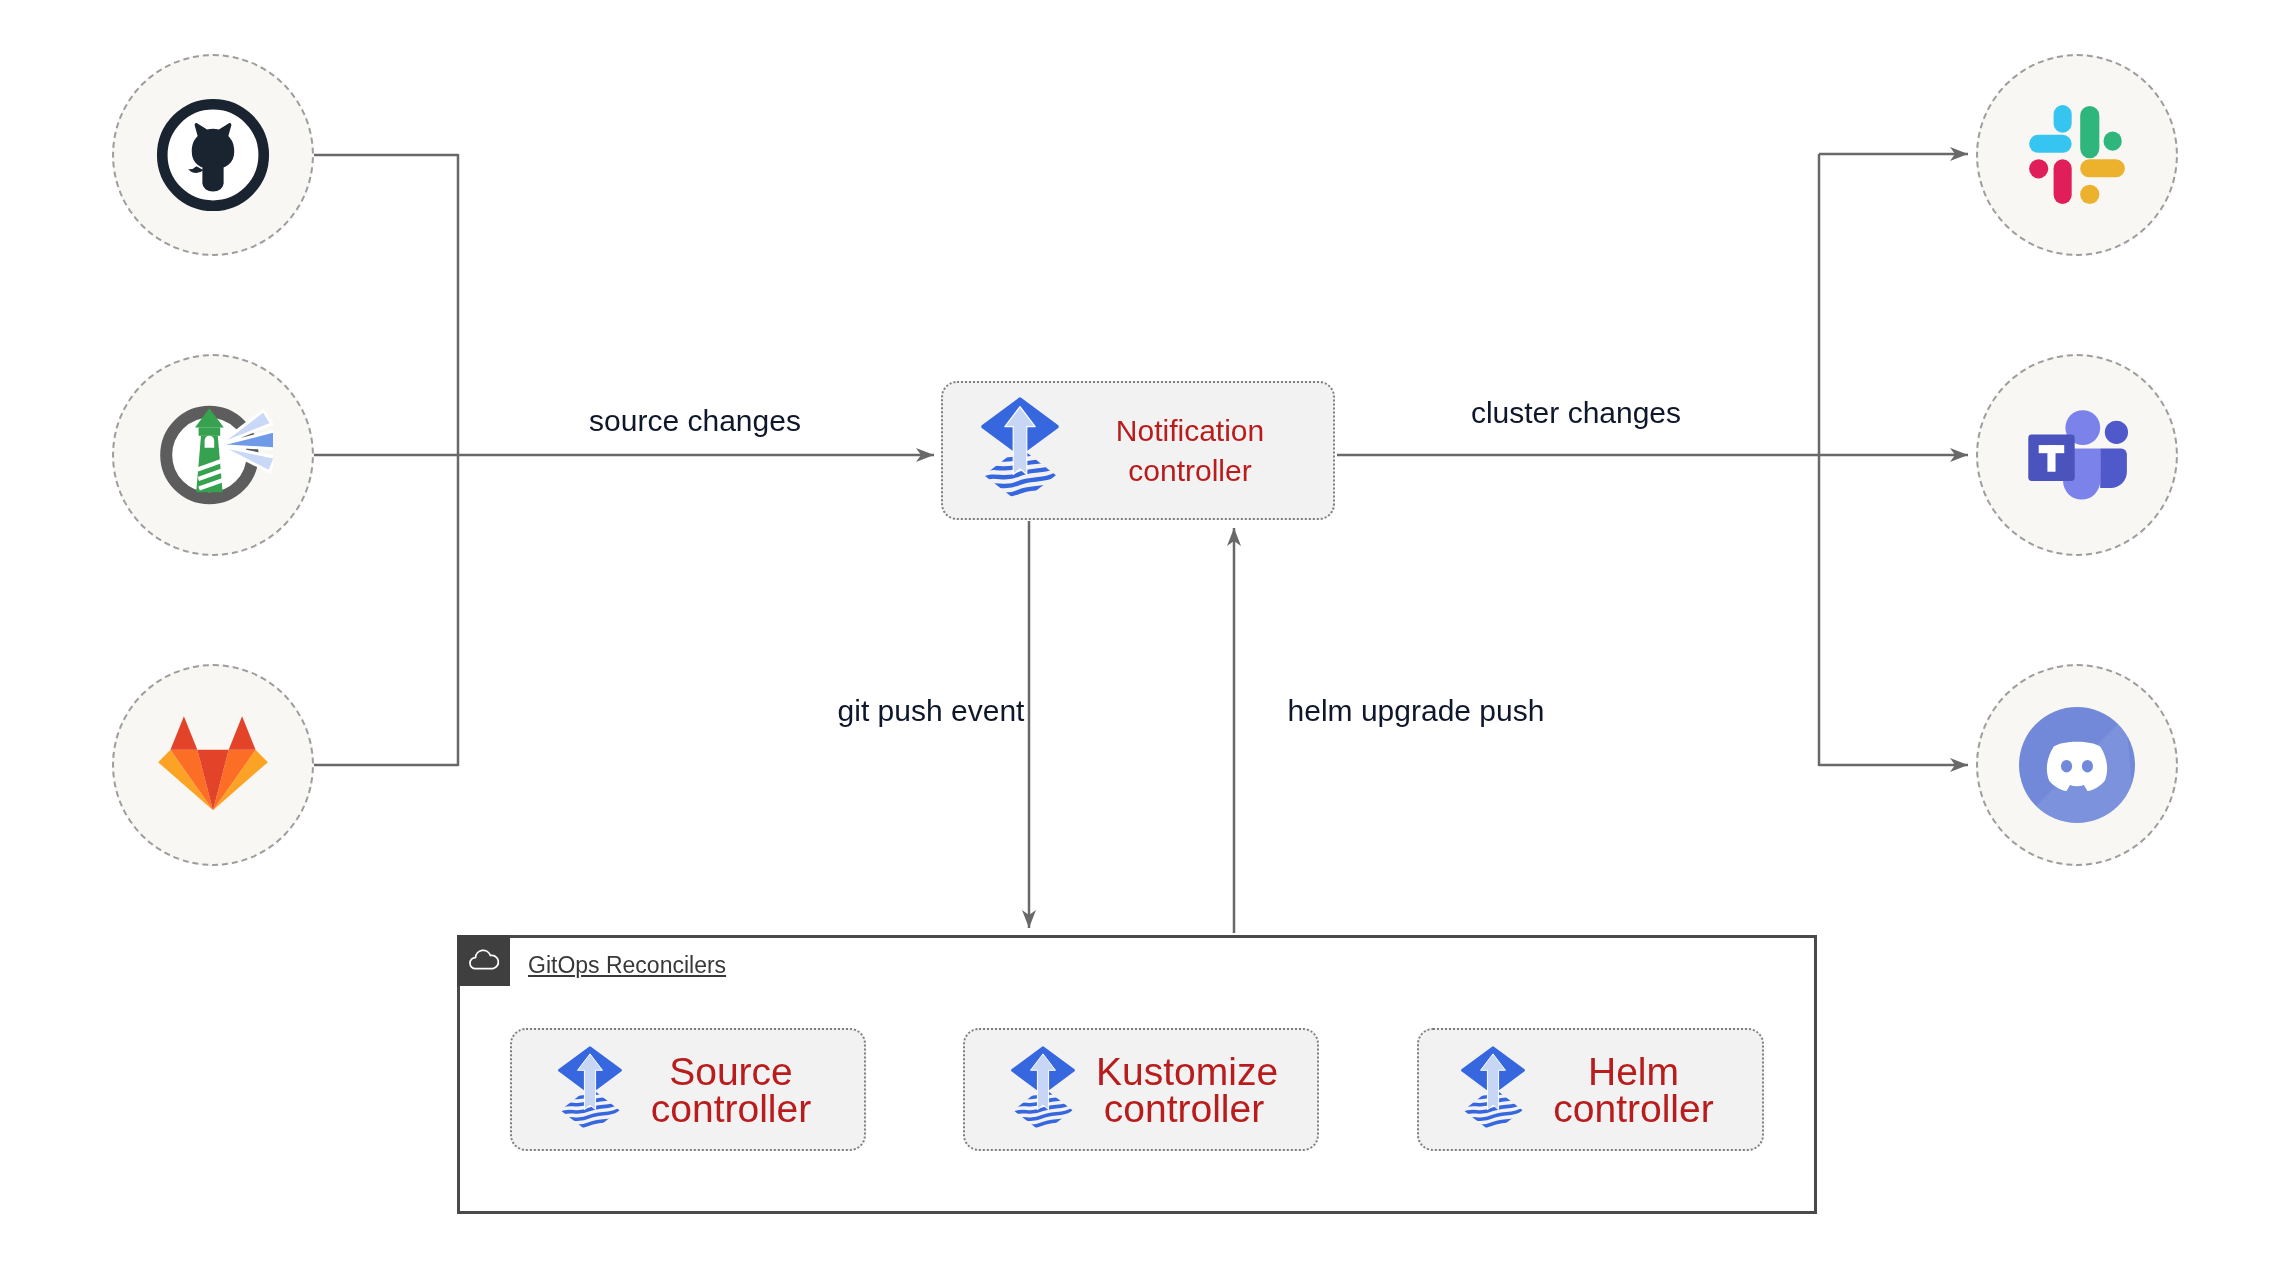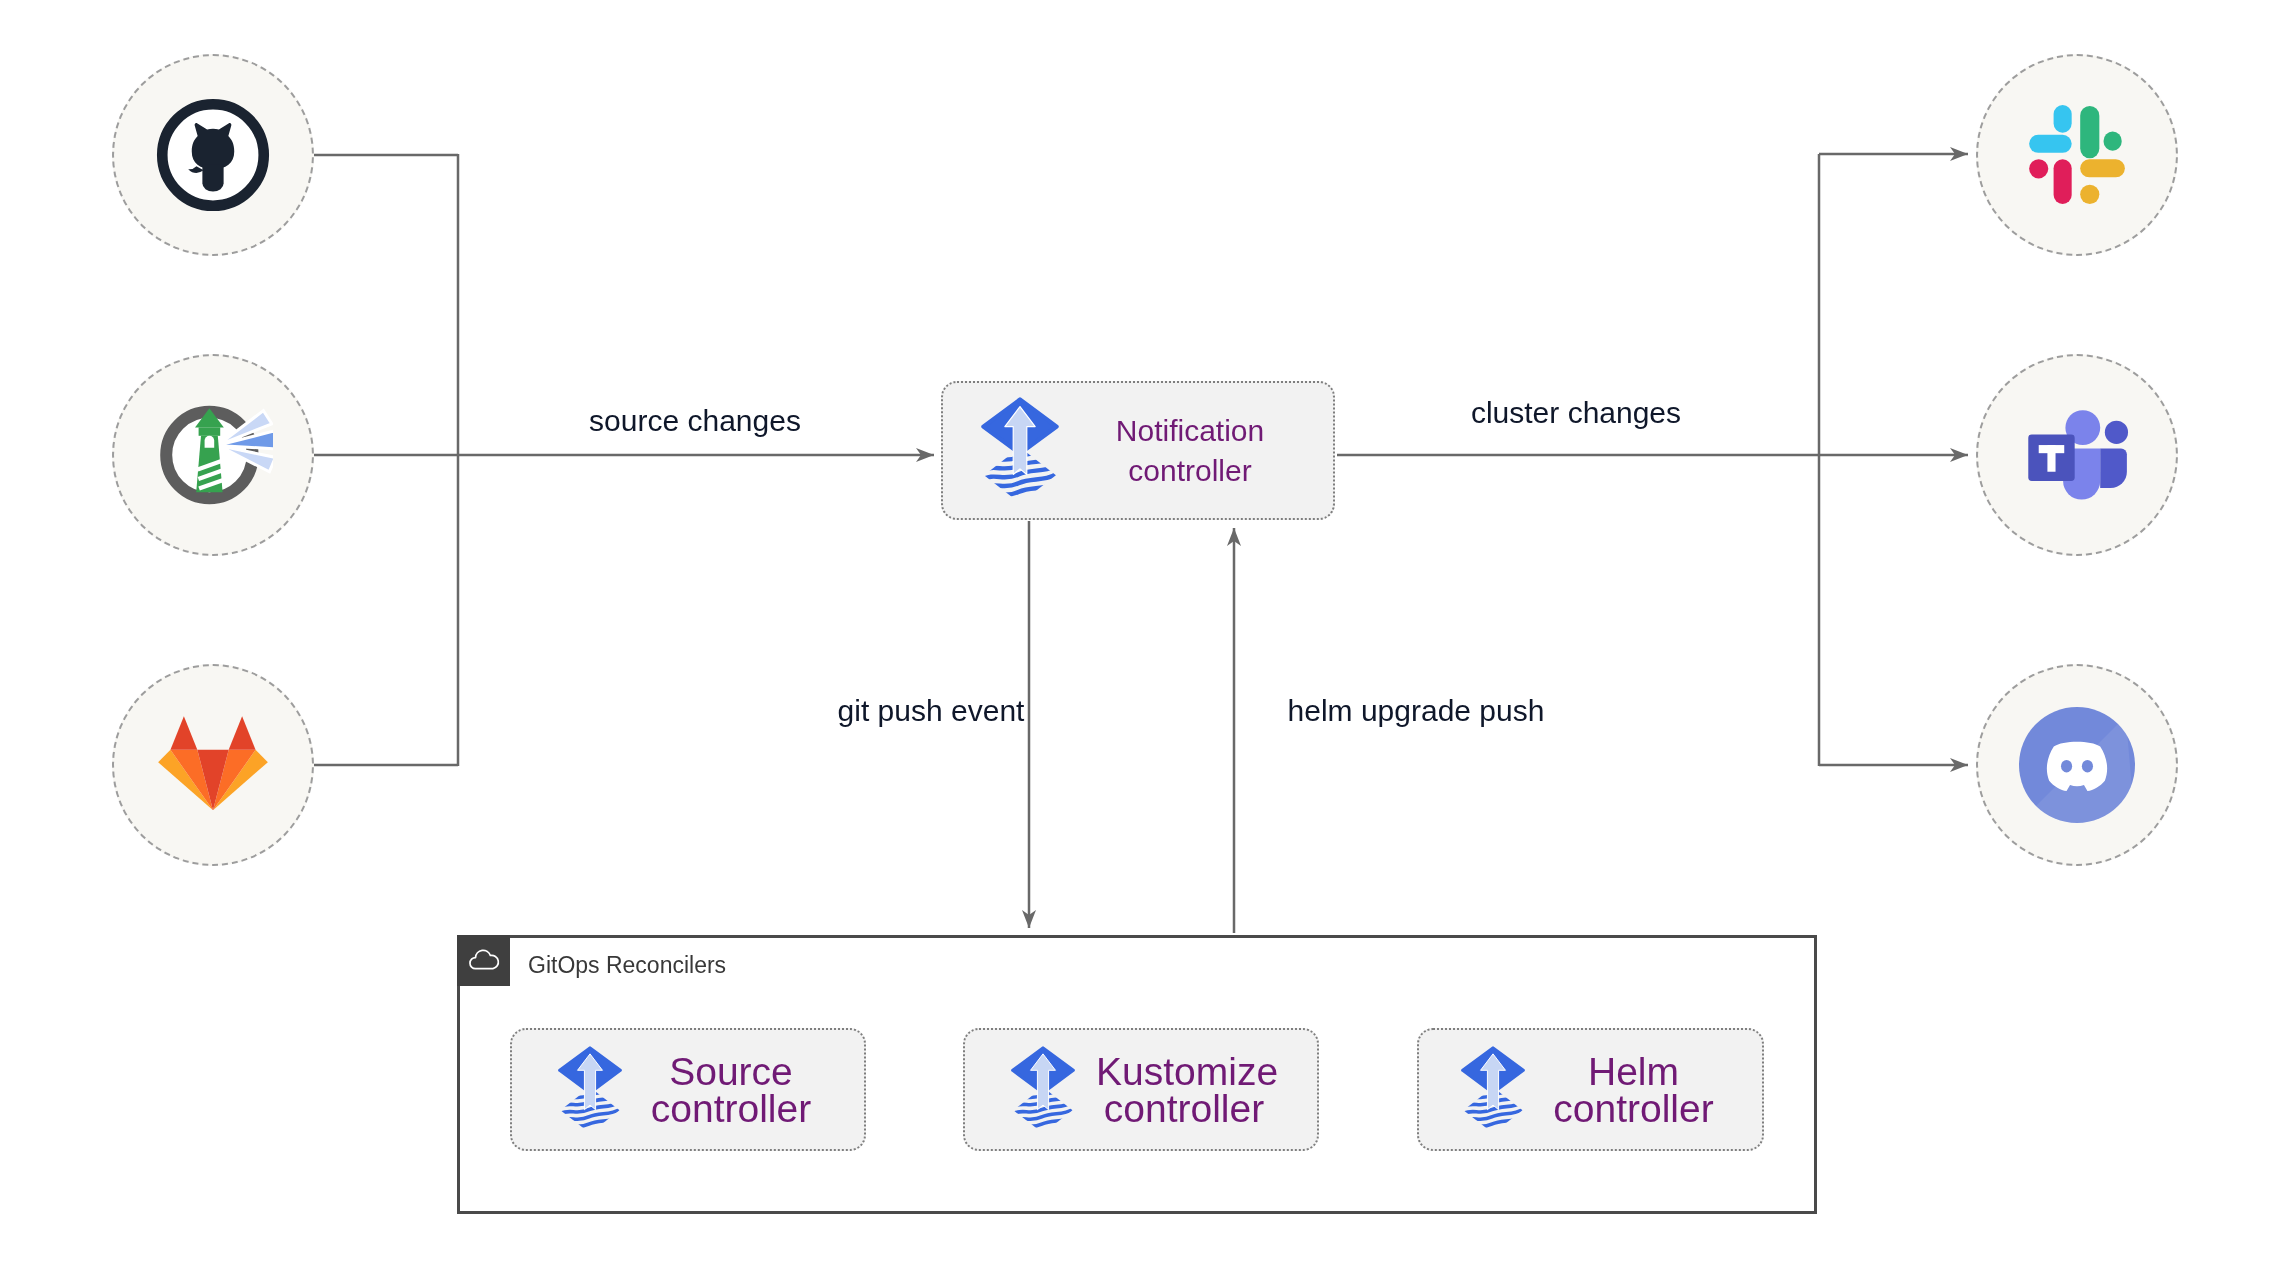--- a/index.html
+++ b/index.html
@@ -7,31 +7,31 @@
   #canvas{position:relative;width:2292px;height:1284px;background:#ffffff;overflow:hidden;
           font-family:"Liberation Sans","DejaVu Sans",sans-serif;}
   
   #wires{position:absolute;left:0;top:0;width:2292px;height:1284px;}
   
   .node{position:absolute;width:202px;height:202px;border:2px dashed #9d9d9d;border-radius:50%;
         background:#f8f7f3;display:flex;align-items:center;justify-content:center;box-sizing:border-box;}
   
   .ctrl{position:absolute;background:#f2f2f2;border:2px dotted #7e7e7e;border-radius:16px;
         display:flex;align-items:center;justify-content:center;box-sizing:border-box;}
-  .ctrl .lbl{color:#701a75;text-align:center;}
+  .ctrl .lbl{color:#b91c1c;text-align:center;}
   #notification-box{left:941px;top:381px;width:394px;height:139px;gap:24px;}
   #notification-box .lbl{font-size:30px;line-height:40px;width:212px;}
   .ctrl-small{width:356px;height:123px;gap:20px;}
   .ctrl-small .lbl{font-size:39px;line-height:37px;width:176px;}
   
   #gitops{position:absolute;left:457px;top:935px;width:1360px;height:279px;background:#ffffff;
           border:3px solid #4a4a4a;box-sizing:border-box;}
   #gitops-badge{position:absolute;left:-3px;top:-3px;width:53px;height:51px;background:#3f3f3f;
           display:flex;align-items:center;justify-content:center;}
-  #gitops-title{position:absolute;left:68px;top:14px;font-size:23px;color:#383838;white-space:nowrap;}
+  #gitops-title{position:absolute;left:68px;top:14px;font-size:23px;color:#383838;white-space:nowrap;text-decoration:underline;}
   
   .edge-label{position:absolute;transform:translate(-50%,-50%);font-size:30px;color:#0f172a;white-space:nowrap;}
   svg{display:block;}
 </style>
 </head>
 <body>
 
 <div id="canvas">
 
   <svg width="0" height="0" style="position:absolute">

